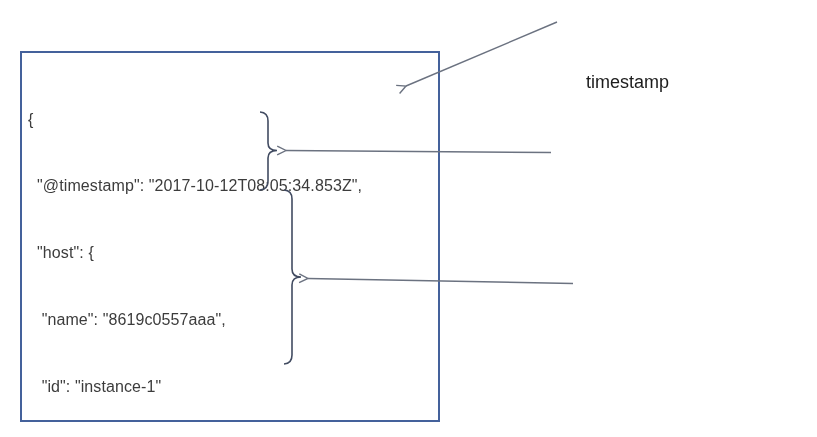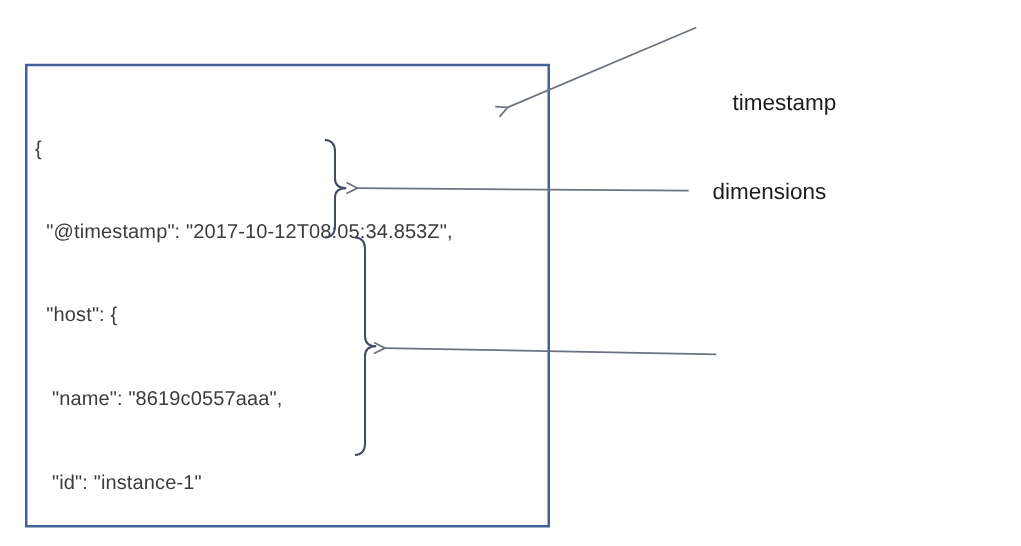--- a/index.html
+++ b/index.html
@@ -76,21 +76,20 @@
       
       
       
       
       
       
     </div>
   </div>
 
   <div class="label label-timestamp">timestamp</div>
-  <div class="label label-dimensions">dimensions</div>
 
   <svg class="overlay" width="817" height="437" viewBox="0 0 817 437" xmlns="http://www.w3.org/2000/svg">
     <defs>
       <marker id="chevron" viewBox="0 0 10 10" refX="1.5" refY="5" markerWidth="9" markerHeight="9" orient="auto">
         <path d="M8.5,1.5 L1.5,5 L8.5,8.5" fill="none" stroke="#6b7280" stroke-width="1.1" style="stroke: var(--line-color)"></path>
       </marker>
     </defs>
 
     <path class="brace" d="M260,112 Q268,112.5 268,121 L268,143 Q268,150.5 277,150.5 Q268,150.5 268,158 L268,181 Q268,189.5 260,190"></path>
 

